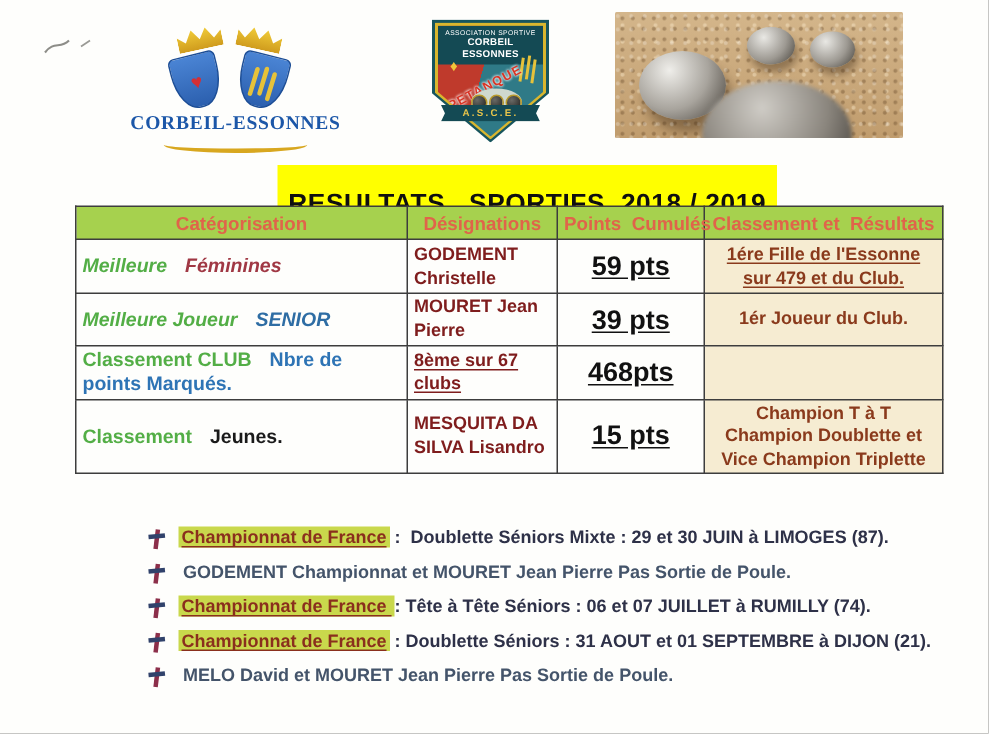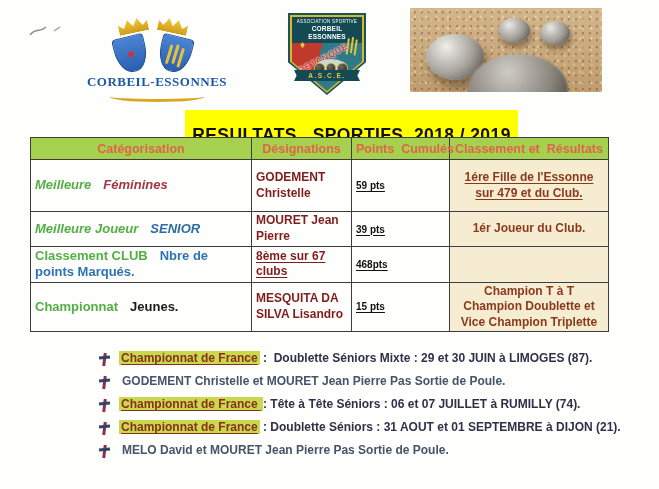--- a/index.html
+++ b/index.html
@@ -75,40 +75,40 @@
       box-shadow:1px 3px 3px rgba(60,30,10,.4);}
   .boule.fg{left:58px;top:46px;width:100px;height:72px;filter:blur(1.3px);
       background:radial-gradient(circle at 40% 25%,#cfccc6,#8a857d 55%,#3f3b35 95%);}
 
   
   .title-wrap{position:absolute;left:0;right:0;top:110px;text-align:center;transform:translateX(22px);}
   .title{display:inline-block;background:#ffff00;color:#101010;font-weight:bold;font-size:17.5px;
          letter-spacing:.4px;padding:15px 7px 0;border-bottom:2.5px solid #111;white-space:pre;text-align:right;}
 
   
-  table.res{position:absolute;left:30px;top:137px;width:578px;border-collapse:collapse;table-layout:fixed;}
+  table.res{position:absolute;left:50px;top:137px;width:578px;border-collapse:collapse;table-layout:fixed;}
   table.res td{border:1px solid #3d3d3d;padding:1px 4px;vertical-align:middle;}
   td.hdr{background:#a6d14e;color:#e0644a;font-weight:bold;font-size:12.5px;text-align:center;
          height:19px;white-space:pre;}
   td.cat{font-size:13px;font-weight:bold;padding-left:8px;line-height:1.25;}
   .it{font-style:italic;}
   .g{color:#53ae46;}
   .c-fem{color:#a03844;}
   .c-sen{color:#2e6da4;}
   .c-vet{color:#6d7038;}
   .c-club{color:#2e74b5;}
   .c-blk{color:#1a1a1a;}
   .gap{display:inline-block;width:12px;}
   td.desig{font-size:12px;font-weight:bold;color:#7f1d1d;text-align:left;line-height:1.3;}
-  td.pts{font-size:10px;font-weight:bold;color:#111;}
+  td.pts{font-size:18px;font-weight:bold;color:#111;text-align:center;}
   td.pts span{text-decoration:underline;text-underline-offset:2px;}
   td.resu{background:#f6ecd2;color:#8a3a1c;font-weight:bold;font-size:12px;text-align:center;line-height:1.3;}
   td.resu.u span{text-decoration:underline;text-underline-offset:2px;}
   td.desig.u span{text-decoration:underline;text-underline-offset:2px;}
-  tr.r1{height:52px;} tr.r2{height:35px;} tr.r3{height:36px;} tr.r4{height:32px;} tr.r5{height:47px;}
+  tr.r1{height:36px;} tr.r2{height:35px;} tr.r3{height:36px;} tr.r4{height:32px;} tr.r5{height:47px;}
 
   
   .blist{position:absolute;left:99px;top:350px;width:540px;}
   .b-item{display:flex;align-items:center;margin-bottom:6px;font-weight:bold;font-size:12px;line-height:17px;}
   .bullet-icon{position:relative;display:inline-block;width:11px;height:13px;margin:2px 9px 0 0;flex:none;}
   .bullet-icon::before{content:"";position:absolute;left:4px;top:0;width:3px;height:13px;background:#8c2f4a;transform:rotate(7deg);}
   .bullet-icon::after{content:"";position:absolute;left:0;top:3px;width:11px;height:3px;background:#31426b;transform:rotate(-5deg);}
   .hl{background:#c9d84c;color:#8a2f1d;text-decoration:underline;text-underline-offset:2px;padding:0 2px;white-space:pre;}
   .ev{color:#2e3148;white-space:pre-wrap;}
   .nm{color:#44546a;padding-left:3px;}
@@ -198,36 +198,36 @@
       <td class="pts"><span>39 pts</span></td>
       <td class="resu"><span>1ér Joueur du Club.</span></td>
     </tr>
     <tr class="r4">
       <td class="cat"><span class="g">Classement  CLUB</span><span class="gap"></span><span class="c-club">Nbre de points Marqués.</span></td>
       <td class="desig u"><span>8ème  sur  67 clubs</span></td>
       <td class="pts"><span>468pts</span></td>
       <td class="resu"><span></span></td>
     </tr>
     <tr class="r5">
-      <td class="cat"><span class="g">Championnat</span><span class="gap"></span><span class="c-blk">Jeunes.</span></td>
+      <td class="cat"><span class="g">Classement</span><span class="gap"></span><span class="c-blk">Jeunes.</span></td>
       <td class="desig">MESQUITA DA SILVA  Lisandro</td>
       <td class="pts"><span>15 pts</span></td>
       <td class="resu"><span>Champion  T à T   Champion Doublette et  Vice Champion Triplette</span></td>
     </tr>
   </tbody>
     </table>
 
   <div class="blist">
     <div class="b-item">
       <span class="bullet-icon"></span>
       <span><span class="hl">Championnat de France</span><span class="ev"> :  Doublette Séniors Mixte : 29 et 30 JUIN à LIMOGES (87).</span></span>
     </div>
     <div class="b-item">
       <span class="bullet-icon"></span>
-      <span class="nm">GODEMENT Christelle et MOURET Jean Pierre Pas Sortie de Poule.</span>
+      <span class="nm">GODEMENT Championnat et MOURET Jean Pierre Pas Sortie de Poule.</span>
     </div>
     <div class="b-item">
       <span class="bullet-icon"></span>
       <span><span class="hl">Championnat de France </span><span class="ev">: Tête à Tête Séniors : 06 et 07 JUILLET à RUMILLY (74).</span></span>
     </div>
     <div class="b-item">
       <span class="bullet-icon"></span>
       <span><span class="hl">Championnat de France</span><span class="ev"> : Doublette Séniors : 31 AOUT et 01 SEPTEMBRE à DIJON (21).</span></span>
     </div>
     <div class="b-item">

